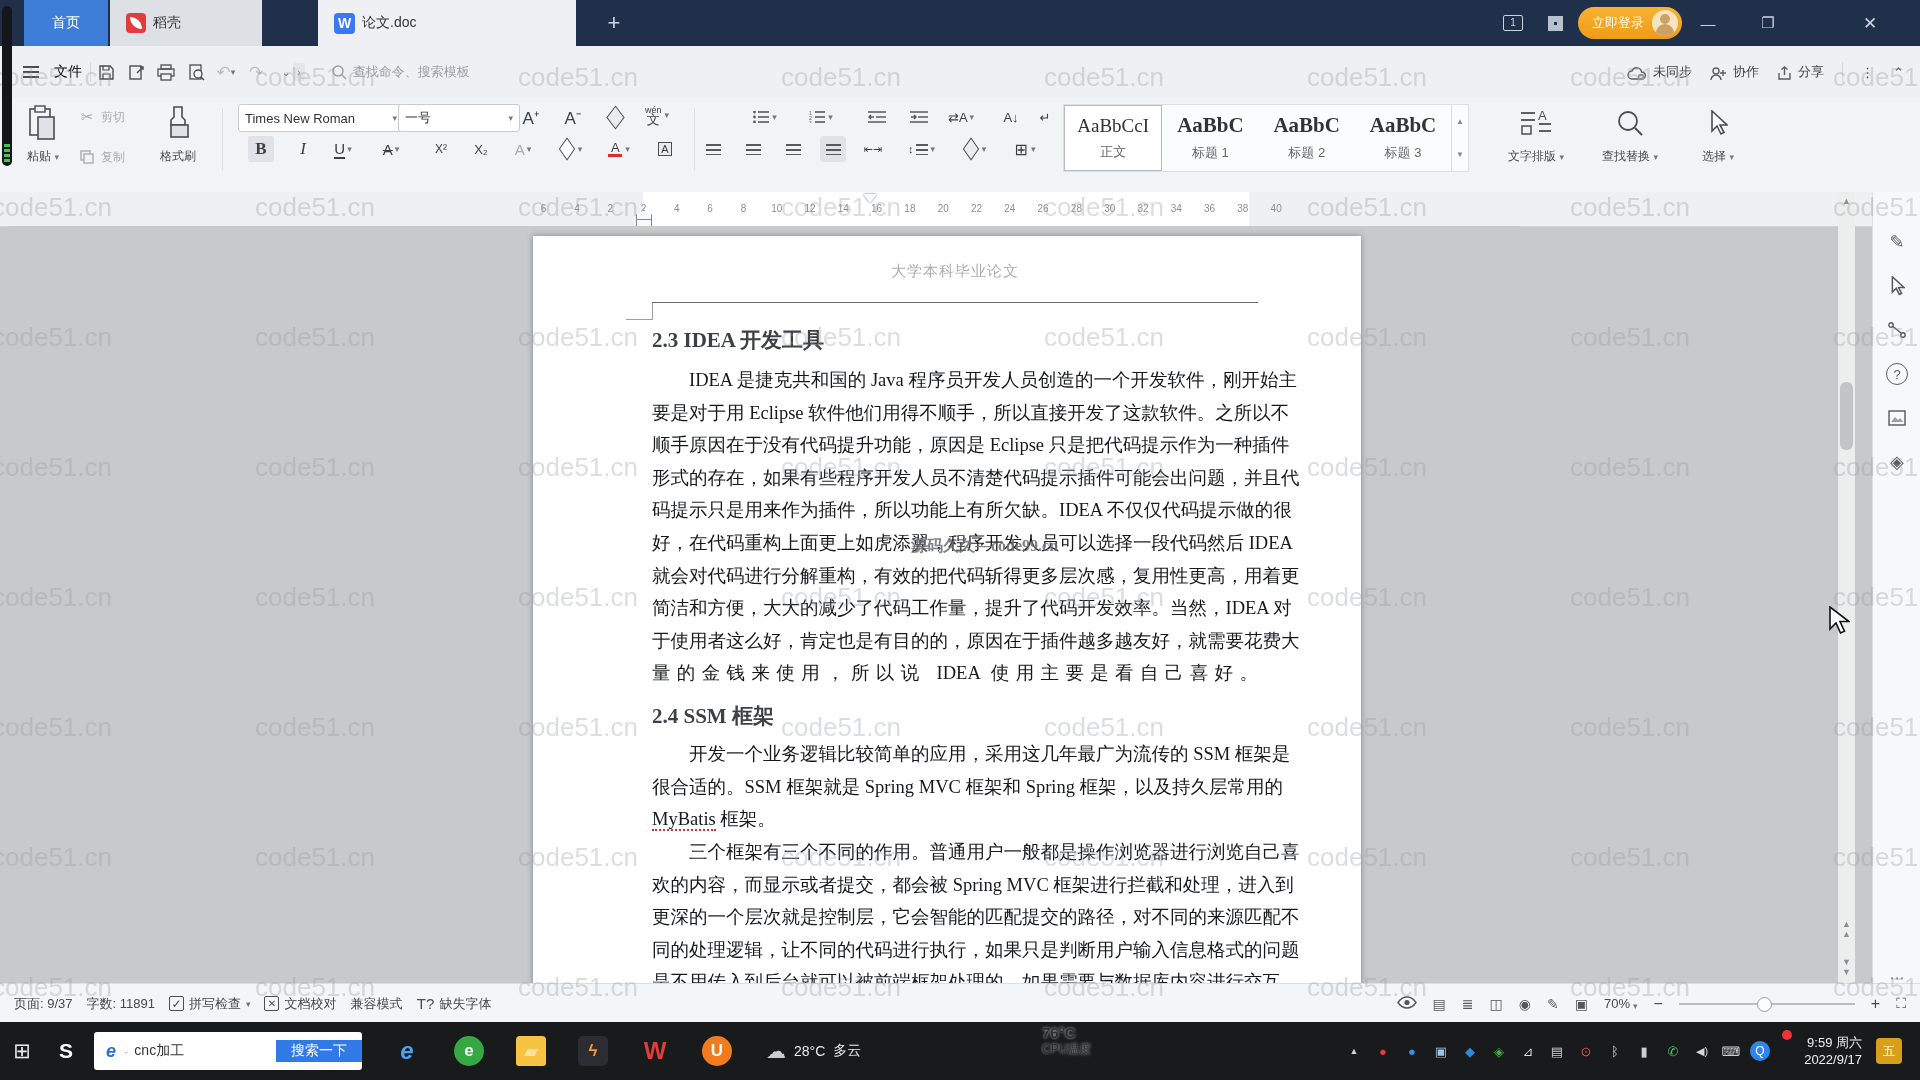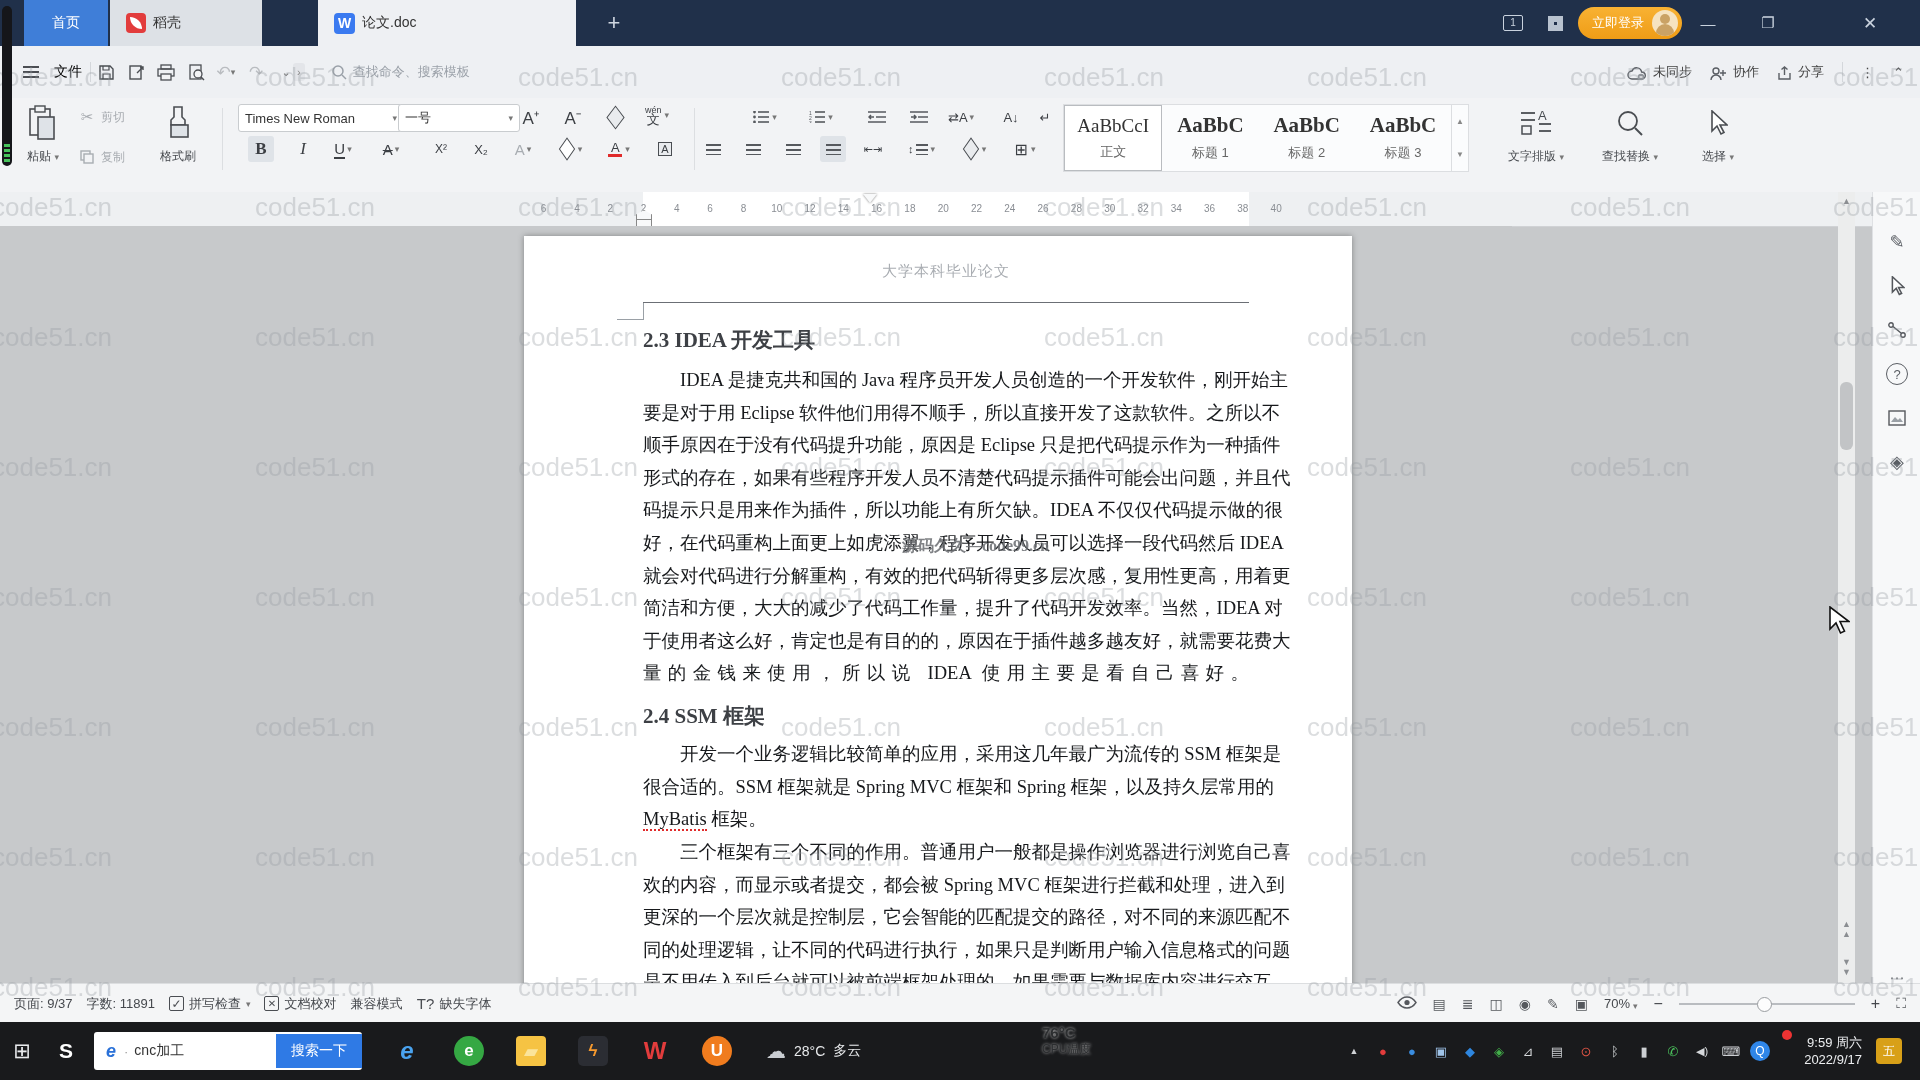--- a/index.html
+++ b/index.html
@@ -63,21 +63,21 @@
 
   
   .ruler{left:0;top:192px;width:1872px;height:34px;background:#eef0f2;border-bottom:1px solid #d0d2d5}
   .ruler-white{position:absolute;left:643px;top:0;width:606px;height:34px;background:#fff}
   .rnum{width:33.3px;text-align:center;font-size:10px;color:#8a8e94;line-height:34px}
   .fli{position:absolute;left:863px;top:2px;width:0;height:0;border-left:7px solid transparent;border-right:7px solid transparent;border-top:9px solid #f8f9fa;filter:drop-shadow(0 0 1px #777)}
   .hang{position:absolute;left:636px;top:18px;width:14px;height:9px;background:#f8f9fa;border:1px solid #888;border-bottom:none;clip-path:polygon(50% 0,100% 45%,100% 100%,0 100%,0 45%)}
   .hang2{position:absolute;left:636px;top:27px;width:14px;height:7px;background:#f8f9fa;border:1px solid #888}
 
   
-  .docarea{left:0;top:226px;width:1512px;height:757px;background:#c7c9cb;overflow:hidden}
+  .docarea{left:9px;top:226px;width:1512px;height:757px;background:#c7c9cb;overflow:hidden}
   .page{position:absolute;left:524px;top:10px;width:828px;height:900px;background:#fff;box-shadow:0 0 6px rgba(0,0,0,.35)}
   .pg-header{position:absolute;left:119px;top:26px;width:606px;text-align:center;color:#a9adb2;
              font-family:"Liberation Serif",serif;font-size:15px;letter-spacing:1px}
   .pg-hline{position:absolute;left:119px;top:66px;width:606px;border-bottom:1px solid #6b6f75}
   .pg-corner{position:absolute;left:93px;top:67px;width:26px;height:16px;border-right:1px solid #9aa0a6;border-bottom:1px solid #9aa0a6}
   .doctext{font-family:"Liberation Serif",serif;color:#17191c}
   .h-sec{position:absolute;left:119px;width:606px;font-weight:bold;font-size:21px;font-family:"Liberation Serif",serif}
   .para{position:absolute;left:119px;width:606px;font-size:18.5px;line-height:32.6px}
   .para .line{text-align:justify;text-align-last:justify;white-space:nowrap}
   .para .line:first-child{text-indent:2em}
@@ -100,21 +100,21 @@
   .sb-vic{font-size:14px;color:#55585d}
   .zoomtrack{width:176px;height:2px;background:#b9bcc0;position:relative}
   .zoomthumb{position:absolute;left:78px;top:-6px;width:13px;height:13px;border-radius:50%;background:#fdfdfd;border:1px solid #9a9da1}
 
   
   .taskbar{left:0;top:1022px;width:1920px;height:58px;background:#191a1c;display:flex;align-items:center}
   .tb-ic{width:44px;height:58px;display:flex;align-items:center;justify-content:center;font-size:21px;color:#e8eaec}
   .tb-search{margin-left:6px;width:268px;height:38px;background:#fff;border-radius:3px;display:flex;align-items:center;overflow:hidden}
   .tb-search .elogo{color:#2a71d8;font-weight:bold;font-style:italic;font-size:18px;margin:0 8px 0 12px}
   .tb-search .q{flex:1;color:#333;font-size:14px}
-  .tb-search .go{width:86px;height:34px;background:#2f7ae5;color:#fff;display:flex;align-items:center;justify-content:center;font-size:14px}
+  .tb-search .go{width:86px;height:22px;background:#2f7ae5;color:#fff;display:flex;align-items:center;justify-content:center;font-size:14px}
   .app{width:30px;height:30px;border-radius:5px;display:flex;align-items:center;justify-content:center;font-weight:bold;font-size:17px}
   .weather{display:flex;align-items:center;gap:8px;color:#e6e8ea;font-size:14px;margin-left:34px}
   .cpu-ov{position:absolute;left:1042px;top:1024px;color:#2c2e30;text-shadow:0 0 3px rgba(255,255,255,.75);line-height:17px;font-weight:bold}
   .cpu-ov .t{font-size:15px}.cpu-ov .l{font-size:12px;font-weight:normal}
   .tray{position:absolute;right:150px;top:1022px;height:58px;display:flex;align-items:center;gap:9px}
   .tray .ti{width:20px;height:20px;display:flex;align-items:center;justify-content:center;font-size:13px;border-radius:3px}
   .clock{position:absolute;right:58px;top:1022px;height:58px;display:flex;flex-direction:column;justify-content:center;
          align-items:flex-end;color:#eceef0;font-size:13px;line-height:17px}
   .imebox{position:absolute;right:18px;top:1038px;width:26px;height:26px;background:#d8a018;border-radius:4px;
           color:#fff;font-size:12px;display:flex;align-items:center;justify-content:center}

